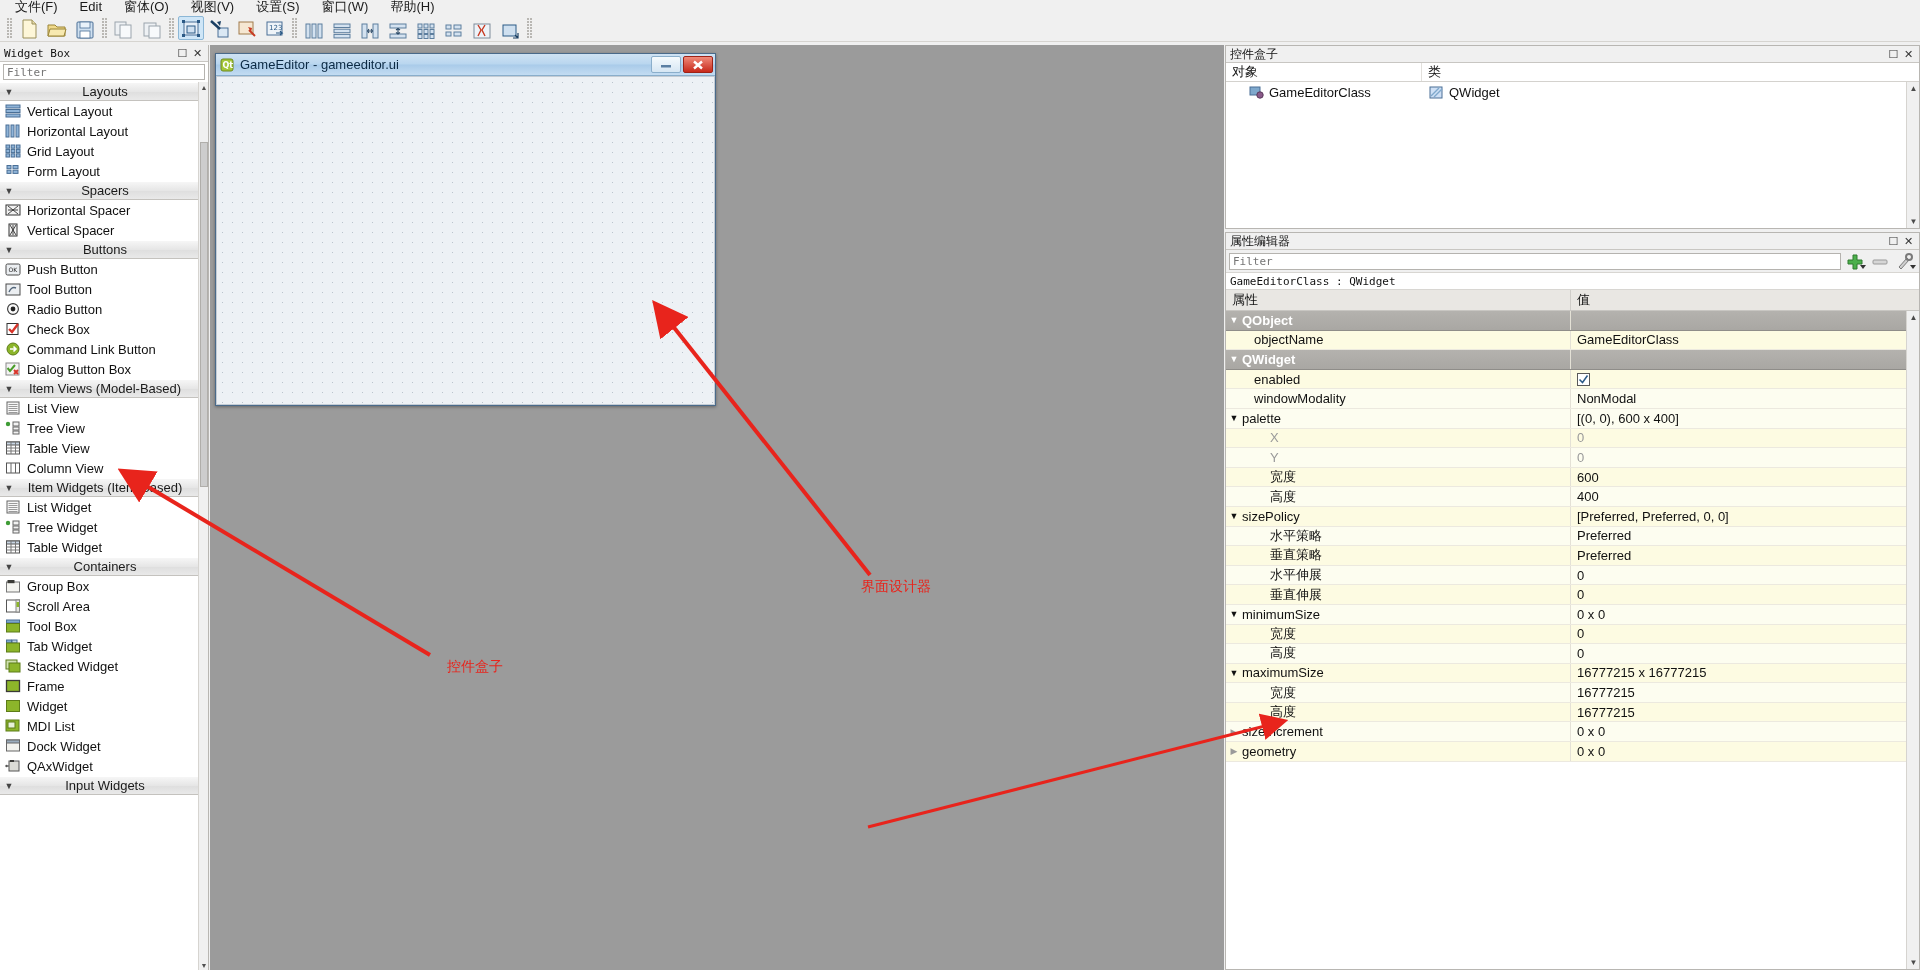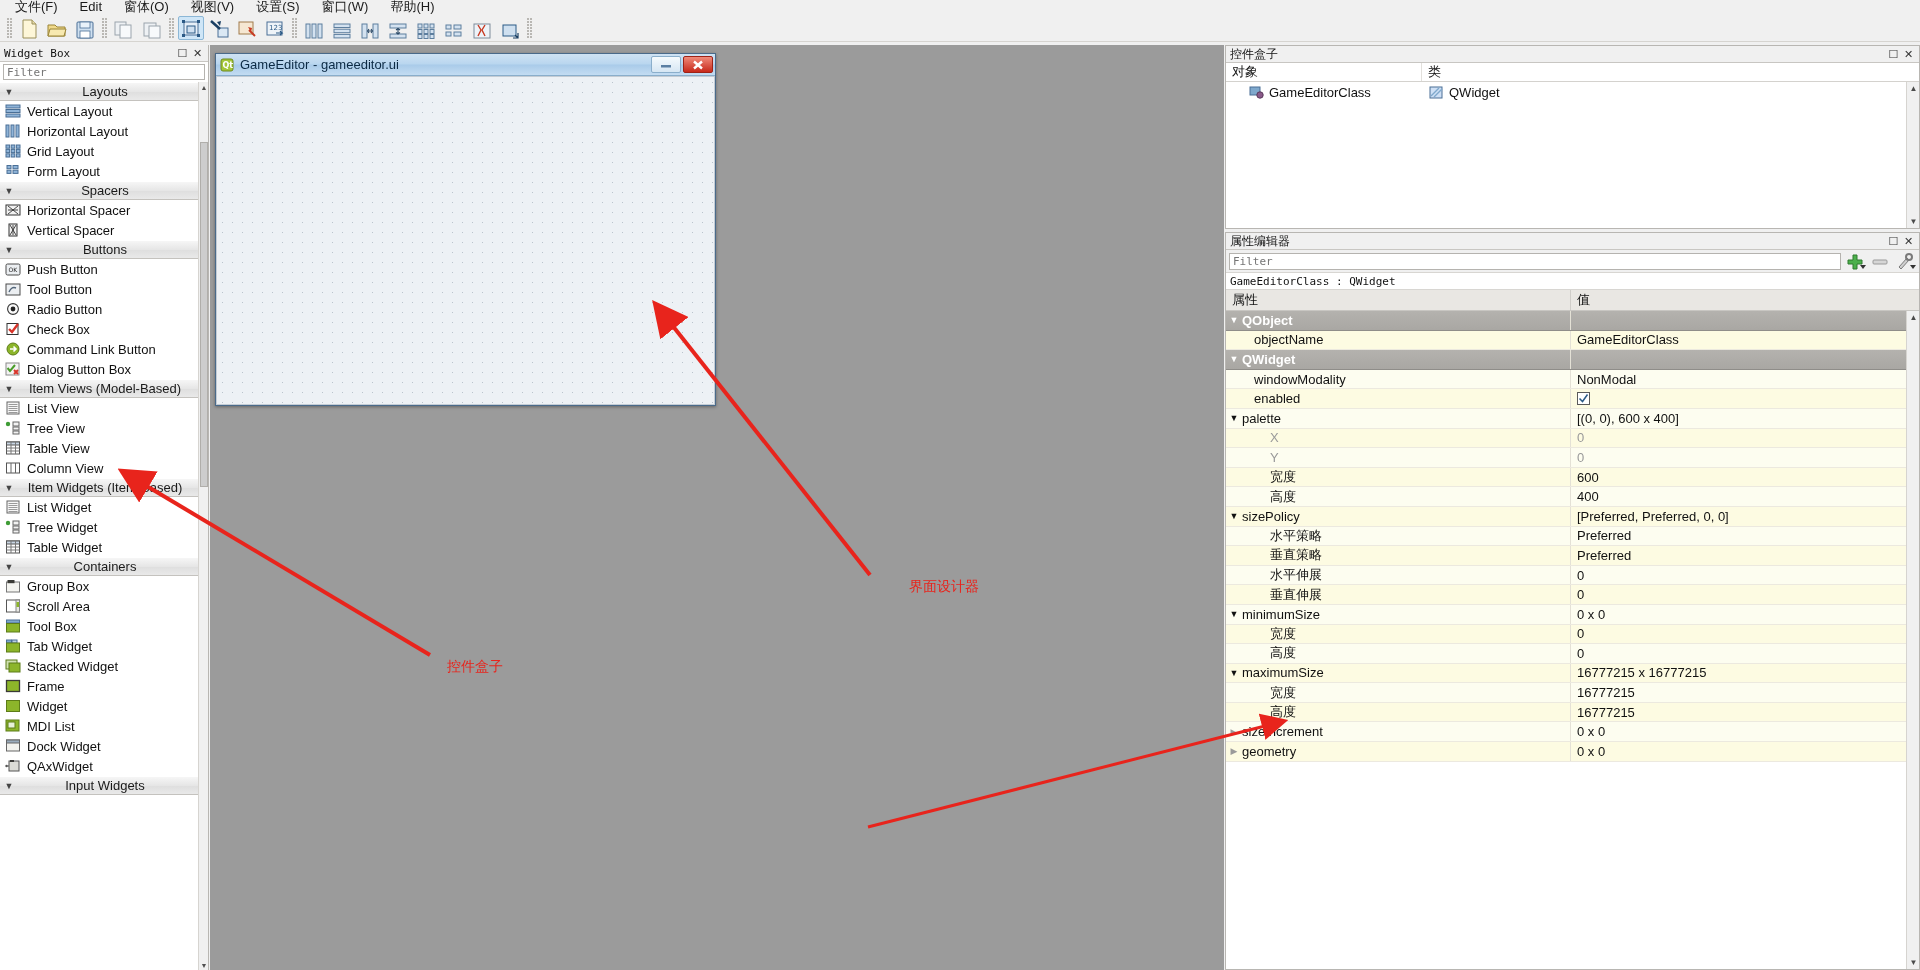--- a/index.html
+++ b/index.html
@@ -812,42 +812,42 @@
       </div>
 
       <div class="pe-row group">
         <div class="pe-name">
           <span class="pe-chev">▼</span>
           <span>QWidget</span>
         </div>
         <div class="pe-val"></div>
       </div>
 
-      <div class="pe-row yellow2">
-        <div class="pe-name" style="padding-left:28px">
-          <span>windowModality</span>
-        </div>
-        <div class="pe-val">NonModal</div>
-      </div>
-
       <div class="pe-row yellow">
         <div class="pe-name" style="padding-left:28px">
           <span>enabled</span>
         </div>
         <div class="pe-val">
           <span style="display:inline-flex;">
             <svg width="13" height="13">
                 <rect x="0.5" y="0.5" width="12" height="12" fill="#fff" stroke="#5a5a5a"></rect>
                 <path d="M2.5 6.5 l3 3 5 -7" stroke="#2b5a86" stroke-width="1.5" fill="none"></path>
               </svg>
           </span>
         </div>
       </div>
 
       <div class="pe-row yellow2">
+        <div class="pe-name" style="padding-left:28px">
+          <span>windowModality</span>
+        </div>
+        <div class="pe-val">NonModal</div>
+      </div>
+
+      <div class="pe-row yellow2">
         <div class="pe-name">
           <span class="pe-chev">▼</span>
           <span class="pe-bold">palette</span>
         </div>
         <div class="pe-val">[(0, 0), 600 x 400]</div>
       </div>
 
       <div class="pe-row yellow">
         <div class="pe-name" style="padding-left:44px">
           <span class="pe-dim">X</span>
@@ -987,16 +987,16 @@
       </marker>
     </defs>
 
     <line x1="870" y1="575" x2="672" y2="325" stroke="#e8241c" stroke-width="4" marker-end="url(#ah)"></line>
 
     <line x1="430" y1="655" x2="145" y2="485" stroke="#e8241c" stroke-width="4" marker-end="url(#ah)"></line>
 
     <line x1="868" y1="827" x2="1265" y2="726" stroke="#e8241c" stroke-width="3" marker-end="url(#ah)"></line>
   </svg>
 
-  <div class="anno-text" style="left:909px; top:578px;">界面设计器</div>
+  <div class="anno-text" style="left:861px; top:578px;">界面设计器</div>
   <div class="anno-text" style="left:447px; top:658px;">控件盒子</div>
 
 </div>
 
 </body></html>

